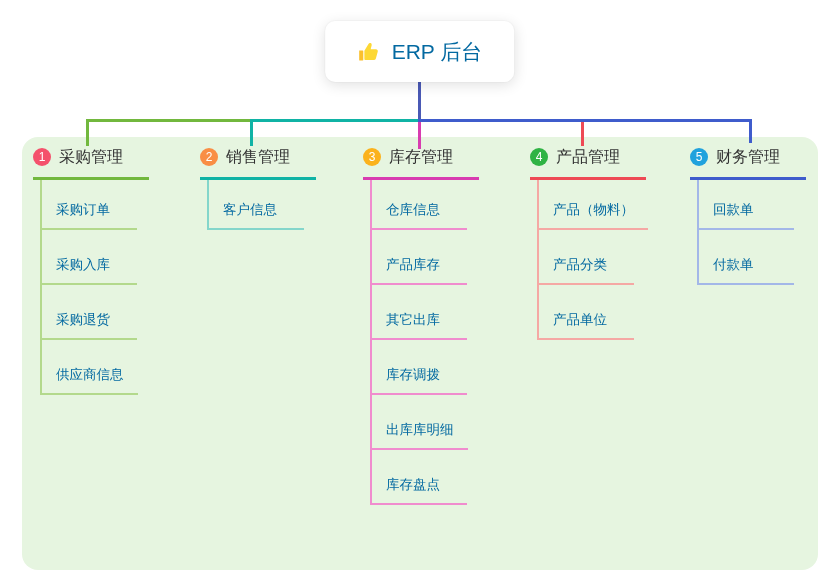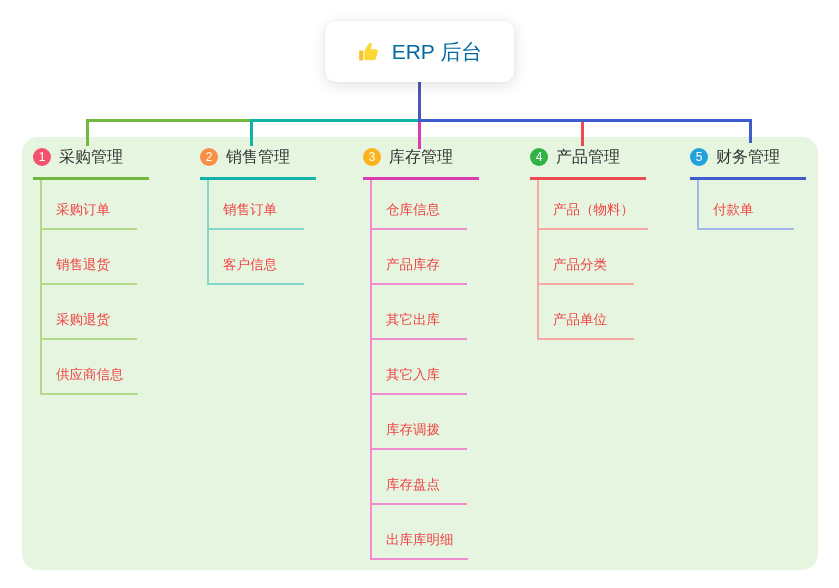--- a/index.html
+++ b/index.html
@@ -83,21 +83,21 @@
     left: 0; top: 0; bottom: 0;
     width: 2px;
     background: var(--light);
   }
   .child {
     height: 55px;
     display: flex; align-items: flex-end;
     width: max-content; min-width: 97px;
     padding: 12px 14px 9px 16px;
     border-bottom: 2px solid var(--light);
-    font-size: 13.5px; color: #ef4444;
+    font-size: 13.5px; color: #0369a1;
     white-space: nowrap;
     cursor: default;
     text-align: right;
   }
   .child:first-child { height: 50px; }
 </style>
 </head>
 <body>
 
 <div class="stage">
@@ -122,50 +122,48 @@
     <span>ERP 后台</span>
   </div>
 
   <div class="branch b1">
     <div class="branch-header">
       <span class="badge">1</span>
       <span>采购管理</span>
     </div>
     <div class="children">
       <div class="child">采购订单</div>
-      <div class="child">销售退货</div>
+      <div class="child">采购入库</div>
       <div class="child">采购退货</div>
       <div class="child">供应商信息</div>
     </div>
   </div>
 
   <div class="branch b2">
     <div class="branch-header">
       <span class="badge">2</span>
       <span>销售管理</span>
     </div>
     <div class="children">
-      <div class="child">销售订单</div>
       <div class="child">客户信息</div>
     </div>
   </div>
 
   <div class="branch b3">
     <div class="branch-header">
       <span class="badge">3</span>
       <span>库存管理</span>
     </div>
     <div class="children">
       <div class="child">仓库信息</div>
       <div class="child">产品库存</div>
       <div class="child">其它出库</div>
-      <div class="child">其它入库</div>
       <div class="child">库存调拨</div>
+      <div class="child">出库库明细</div>
       <div class="child">库存盘点</div>
-      <div class="child">出库库明细</div>
     </div>
   </div>
 
   <div class="branch b4">
     <div class="branch-header">
       <span class="badge">4</span>
       <span>产品管理</span>
     </div>
     <div class="children">
       <div class="child">产品（物料）</div>
@@ -173,17 +171,18 @@
       <div class="child">产品单位</div>
     </div>
   </div>
 
   <div class="branch b5">
     <div class="branch-header">
       <span class="badge">5</span>
       <span>财务管理</span>
     </div>
     <div class="children">
+      <div class="child">回款单</div>
       <div class="child">付款单</div>
     </div>
   </div>
 
 </div>
 
 </body></html>

